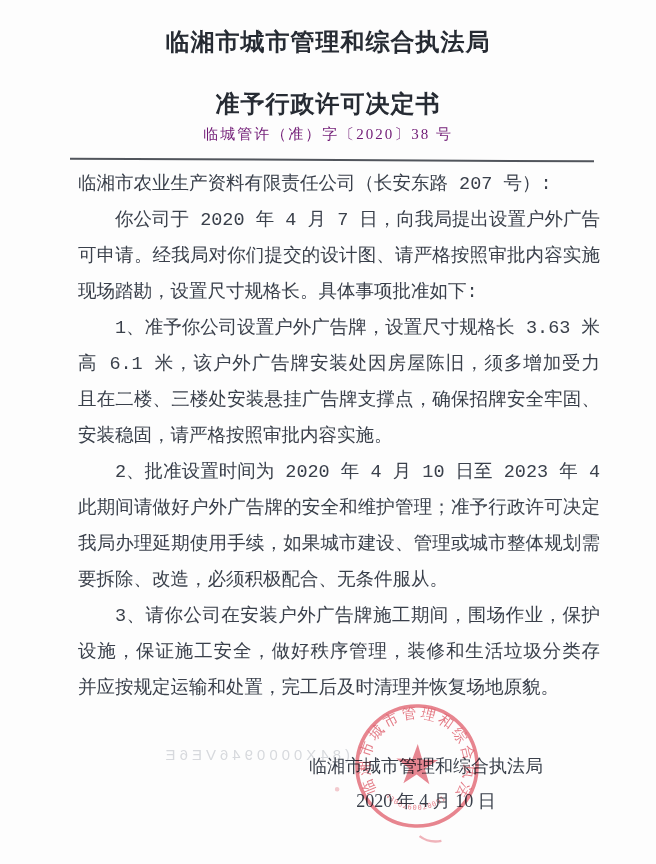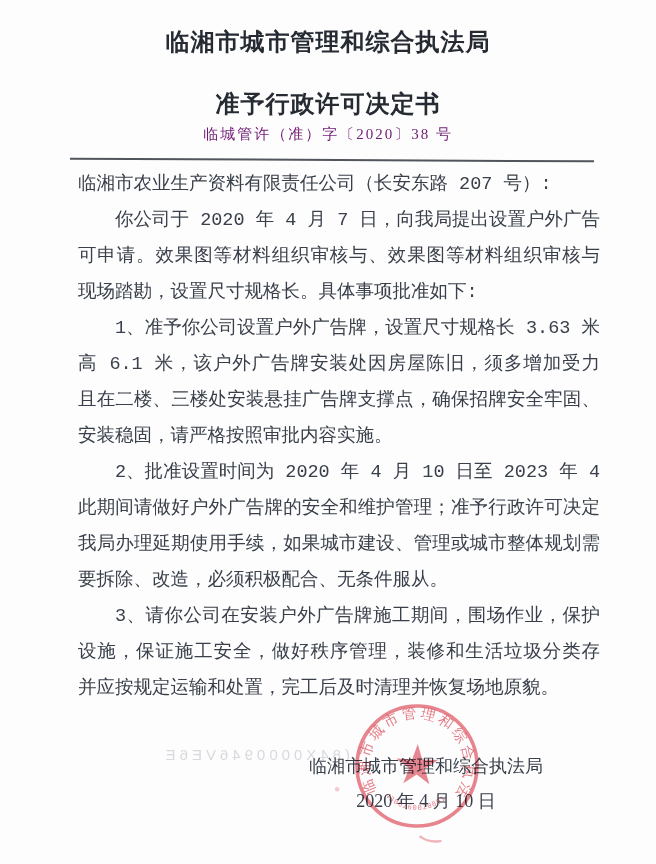--- a/index.html
+++ b/index.html
@@ -64,21 +64,21 @@
   <div class="title title1">临湘市城市管理和综合执法局</div>
   <div class="title title2">准予行政许可决定书</div>
 
   <div class="docnum">临城管许（准）字〔2020〕38 号</div>
 
   <div class="rule"></div>
 
   <div class="bodytext">
     <div class="line noj">临湘市农业生产资料有限责任公司（长安东路 207 号）:</div>
     <div class="line ind">你公司于 2020 年 4 月 7 日，向我局提出设置户外广告的许</div>
-    <div class="line">可申请。效果图等材料组织审核与、效果图等材料组织审核与</div>
+    <div class="line">可申请。经我局对你们提交的设计图、请严格按照审批内容实施</div>
     <div class="line noj">现场踏勘，设置尺寸规格长。具体事项批准如下:</div>
     <div class="line ind">1、准予你公司设置户外广告牌，设置尺寸规格长 3.63 米×</div>
     <div class="line">高 6.1 米，该户外广告牌安装处因房屋陈旧，须多增加受力点，</div>
     <div class="line">且在二楼、三楼处安装悬挂广告牌支撑点，确保招牌安全牢固、</div>
     <div class="line noj">安装稳固，请严格按照审批内容实施。</div>
     <div class="line ind">2、批准设置时间为 2020 年 4 月 10 日至 2023 年 4 月 9 日止，</div>
     <div class="line">此期间请做好户外广告牌的安全和维护管理；准予行政许可决定书</div>
     <div class="line">我局办理延期使用手续，如果城市建设、管理或城市整体规划需</div>
     <div class="line noj">要拆除、改造，必须积极配合、无条件服从。</div>
     <div class="line ind">3、请你公司在安装户外广告牌施工期间，围场作业，保护市政</div>

